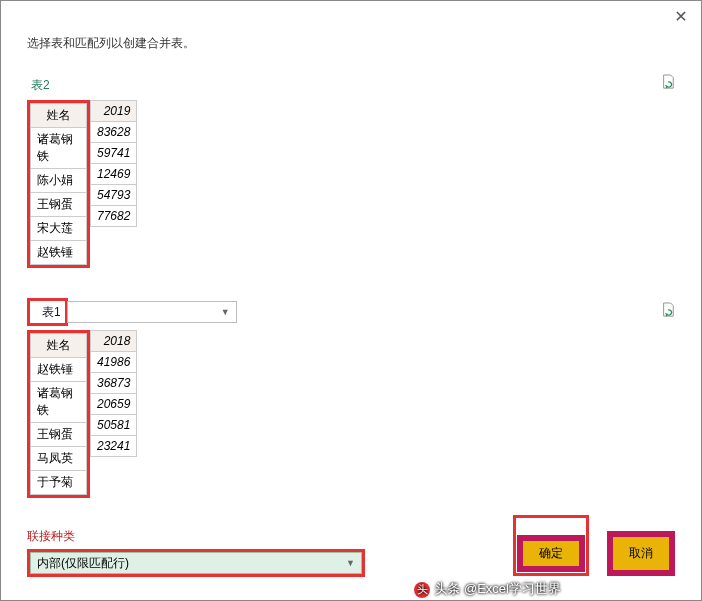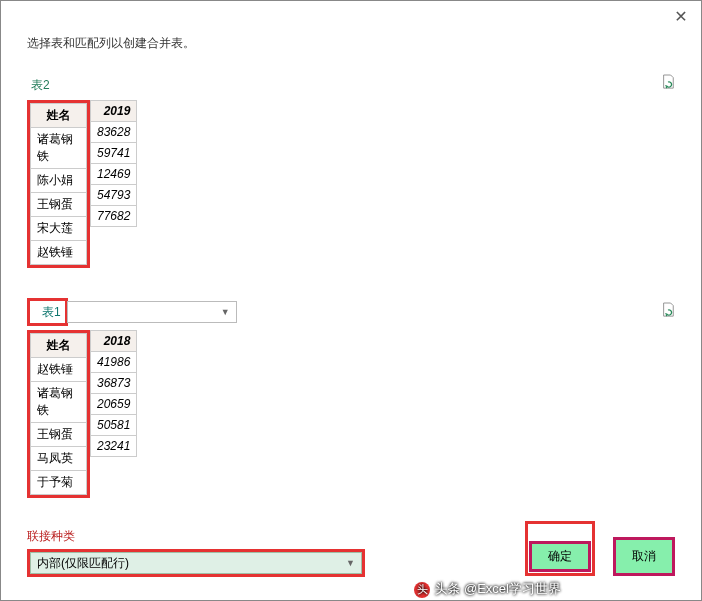--- a/index.html
+++ b/index.html
@@ -9,32 +9,32 @@
   .content { padding: 34px 26px 0 26px; }
   .title { font-size: 18px; color: #237c5a; margin-bottom: 16px; }
   .subtitle { font-size: 12px; color: #333; margin-bottom: 22px; }
   .table-label { color: #237c5a; font-size: 12px; display: inline-block; padding: 3px 4px 2px 4px; }
   .table-label-row { display: flex; justify-content: space-between; margin-bottom: 4px; }
   .refresh-icon { width: 14px; height: 16px; color: #666; }
   .redbox { border: 3px solid #e53232; padding: 0; display: inline-block; }
   .datagrid { display: table; border-collapse: collapse; font-size: 12px; }
   .dg-row { display: table-row; }
   .dg-cell { display: table-cell; border: 1px solid #ccc; padding: 3px 6px; height: 20px; vertical-align: middle; }
-  .dg-header { background: #f5f0ec; font-weight: bold; text-align: center; }
+  .dg-header { background: #f5f0ec; font-weight: normal; text-align: center; }
   .col-name { width: 56px; }
   .col-val { width: 44px; text-align: right; font-style: italic; }
   .table-section { margin-bottom: 30px; display: flex; align-items: flex-start; }
   .names-col-box { border: 3px solid #e53232; display: inline-block; }
   .dropdown { display: inline-flex; align-items: center; justify-content: space-between; border: 1px solid #bbb; height: 22px; padding: 0 6px; font-size: 12px; background: #fff; cursor: pointer; }
   .dropdown .caret { font-size: 9px; color: #666; }
   .dd-table1-row { display: flex; justify-content: space-between; align-items: center; margin-bottom: 4px; }
   .join-label { font-size: 12px; color: #b91c1c; margin-top: 6px; margin-bottom: 4px; }
   .join-dd { width: 332px; background: #dff0e6; border: 1px solid #9fbfa7; }
   .btn-row { position: absolute; bottom: 24px; right: 26px; display: flex; gap: 18px; }
-  .btn { font-size: 12px; padding: 4px 16px; border: 3px solid #be185d; background: #86efac; cursor: pointer; margin-top: 16px; }
+  .btn { font-size: 12px; padding: 4px 16px; border: 6px solid #be185d; background: #eab308; cursor: pointer; margin-top: 16px; }
   .btn-ok-wrap { border: 3px solid #e53232; padding: 1px; }
   .watermark { position: absolute; bottom: 2px; right: 140px; font-size: 13px; color: #fff; text-shadow: 0 0 3px #000,0 0 3px #000; font-weight: 500; pointer-events: none; }
   .wm-logo { display:inline-flex; width:16px; height:16px; border-radius:50%; background:#e53232; color:#fff; align-items:center; justify-content:center; font-size:11px; margin-right:4px; vertical-align:middle; }
 </style>
 </head>
 <body>
 
 <div class="window">
   <div class="close-btn">✕</div>
 
@@ -96,21 +96,21 @@
         <div class="dg-row">
             <div class="dg-cell col-val">77682</div>
           </div>
       </div>
     </div>
 
     
     <div class="dd-table1-row">
       <div style="display:flex;align-items:center;">
         <span class="redbox">
-          <span class="table-label" style="color:#0f766e;padding-left:12px;">表1</span>
+          <span class="table-label" style="color:#0f172a;padding-left:12px;">表1</span>
         </span>
         <span class="dropdown" style="width:170px;margin-left:-1px;">
           <span></span>
           <span class="caret">▼</span>
         </span>
       </div>
       <span>
         <svg class="refresh-icon" viewBox="0 0 16 18">
             <path d="M3 1 h8 l3 3 v12 h-11z" fill="none" stroke="#888" stroke-width="1"></path>
             <path d="M8 9 a3 3 0 1 1 -1 5" fill="none" stroke="#2a8a5a" stroke-width="1.4"></path>

